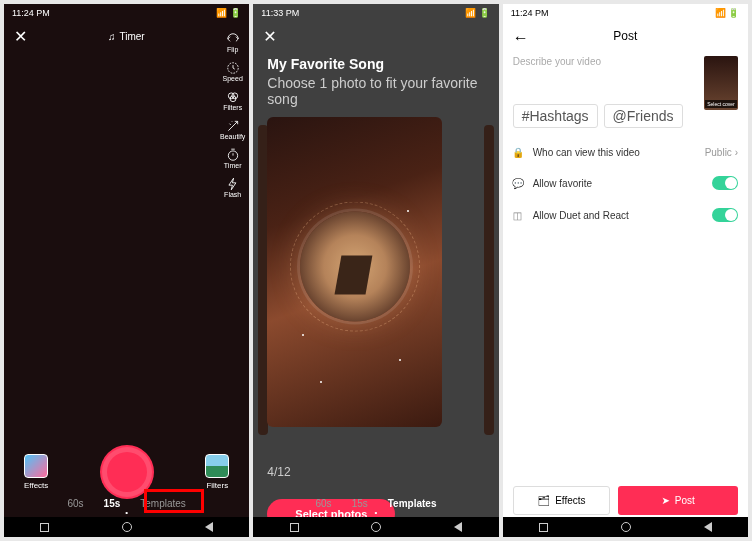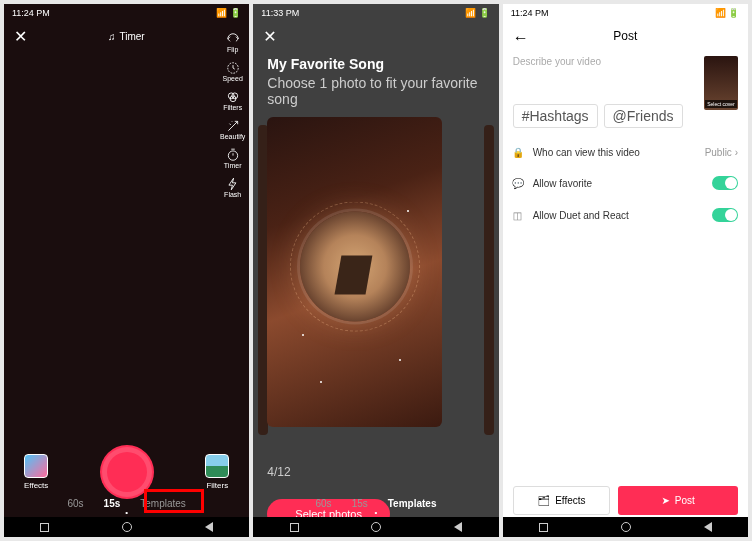--- a/index.html
+++ b/index.html
@@ -37,21 +37,21 @@
 .s2-title{color:#fff;font-size:14px;font-weight:600;margin-top:6px}
 .s2-sub{color:#ccc;font-size:14px;margin-top:3px;margin-bottom:10px}
 .tmpl-card{width:175px;height:310px;background:linear-gradient(160deg,#2a1410 0%,#4a2215 30%,#8b4a2e 55%,#3b1a10 100%);border-radius:6px;position:relative;overflow:hidden}
 .side-card{position:absolute;top:75px;width:10px;height:310px;background:#352018;border-radius:4px}
 .side-card.l{left:5px}.side-card.r{right:5px}
 .ring{position:absolute;left:50%;top:50%;width:110px;height:110px;border-radius:50%;transform:translate(-50%,-55%);background:radial-gradient(circle,#d4a574 0%,#b5835a 40%,#6b4530 70%);box-shadow:0 0 0 3px rgba(255,255,255,.1),0 0 30px rgba(255,180,120,.3)}
 .ring::before{content:'';position:absolute;inset:-10px;border-radius:50%;border:1px dashed rgba(255,200,150,.3)}
 .ring::after{content:'';position:absolute;left:35%;top:40%;width:28%;height:35%;background:#3a2518;transform:skewX(-10deg)}
 .spark{position:absolute;width:2px;height:2px;background:#fff;border-radius:50%}
 .page-num{color:#ccc;font-size:12px;margin-top:auto;margin-bottom:20px}
-.sel-btn{background:#ff2d55;color:#fff;border:none;border-radius:20px;padding:9px 28px;font-size:11px;font-weight:400;margin-bottom:8px}
+.sel-btn{background:#ff2d55;color:#fff;border:none;border-radius:20px;padding:9px 28px;font-size:11px;font-weight:700;margin-bottom:8px}
 
 
 .phone.light{background:#fff;color:#000}
 .s3-head{display:flex;align-items:center;padding:6px 10px;height:28px}
 .back-arr{font-size:16px}
 .s3-title{flex:1;text-align:center;font-size:12px;font-weight:500;margin-left:-16px}
 .desc-area{padding:6px 10px;height:54px;color:#aaa;font-size:10px;display:flex;justify-content:space-between;}
 .thumb{width:34px;height:54px;background:linear-gradient(#2a1410,#6b4530);border-radius:2px;display:flex;align-items:flex-end;justify-content:center;color:#fff;font-size:5px;padding-bottom:2px;text-align:center}
 .thumb .tl{background:rgba(0,0,0,.7);padding:1px 2px}
 .tags{padding:0 10px;display:flex;gap:6px;margin-bottom:10px}

